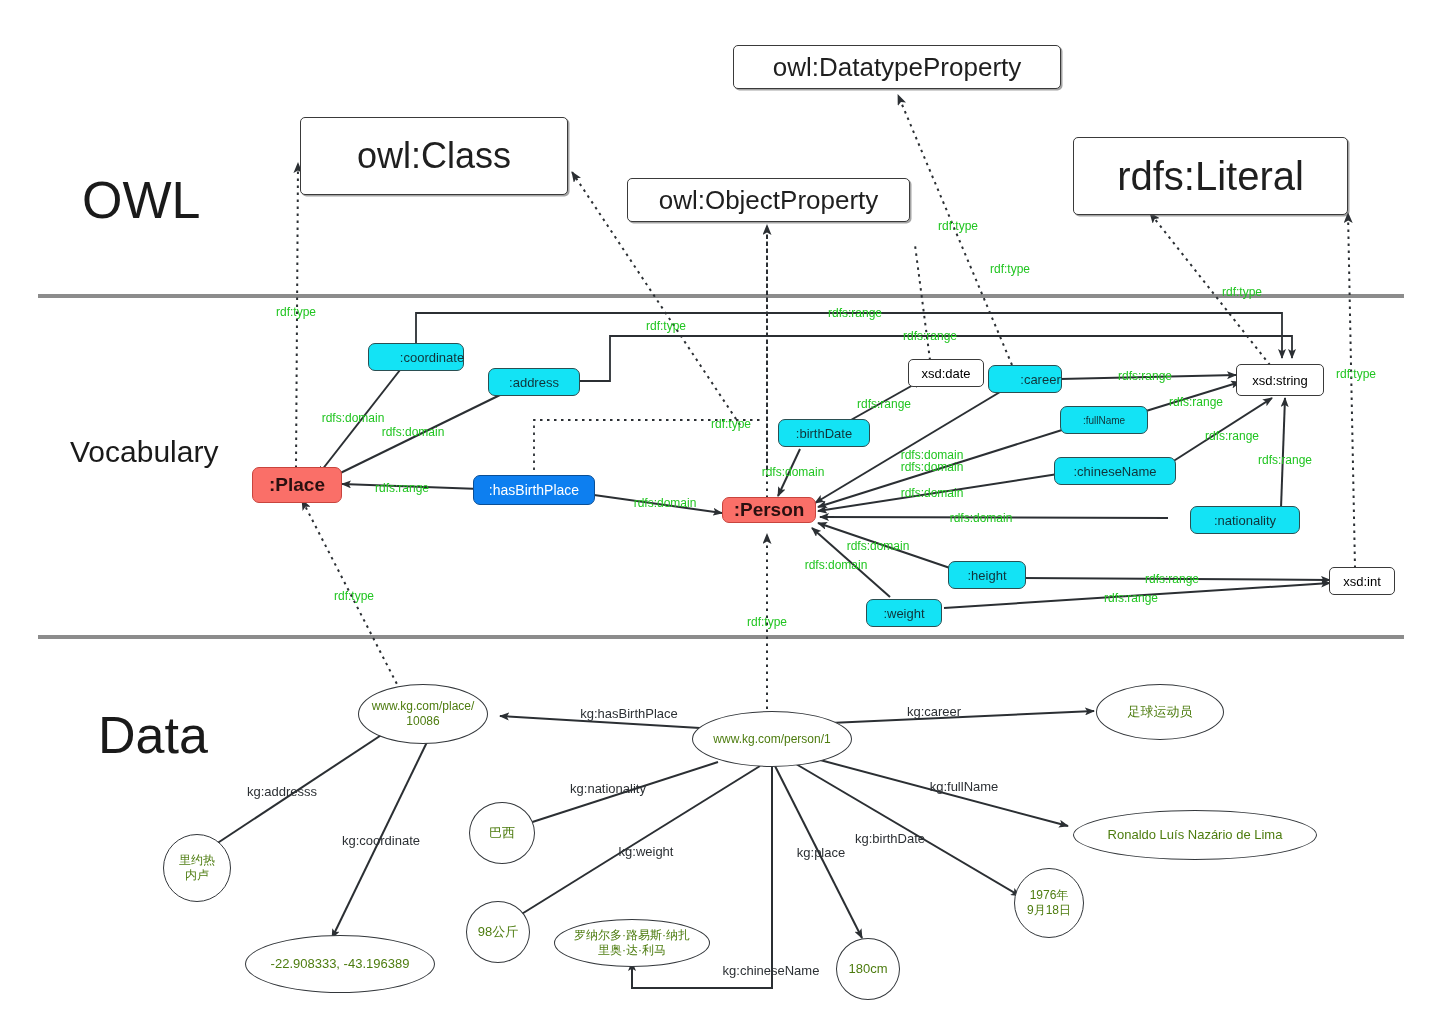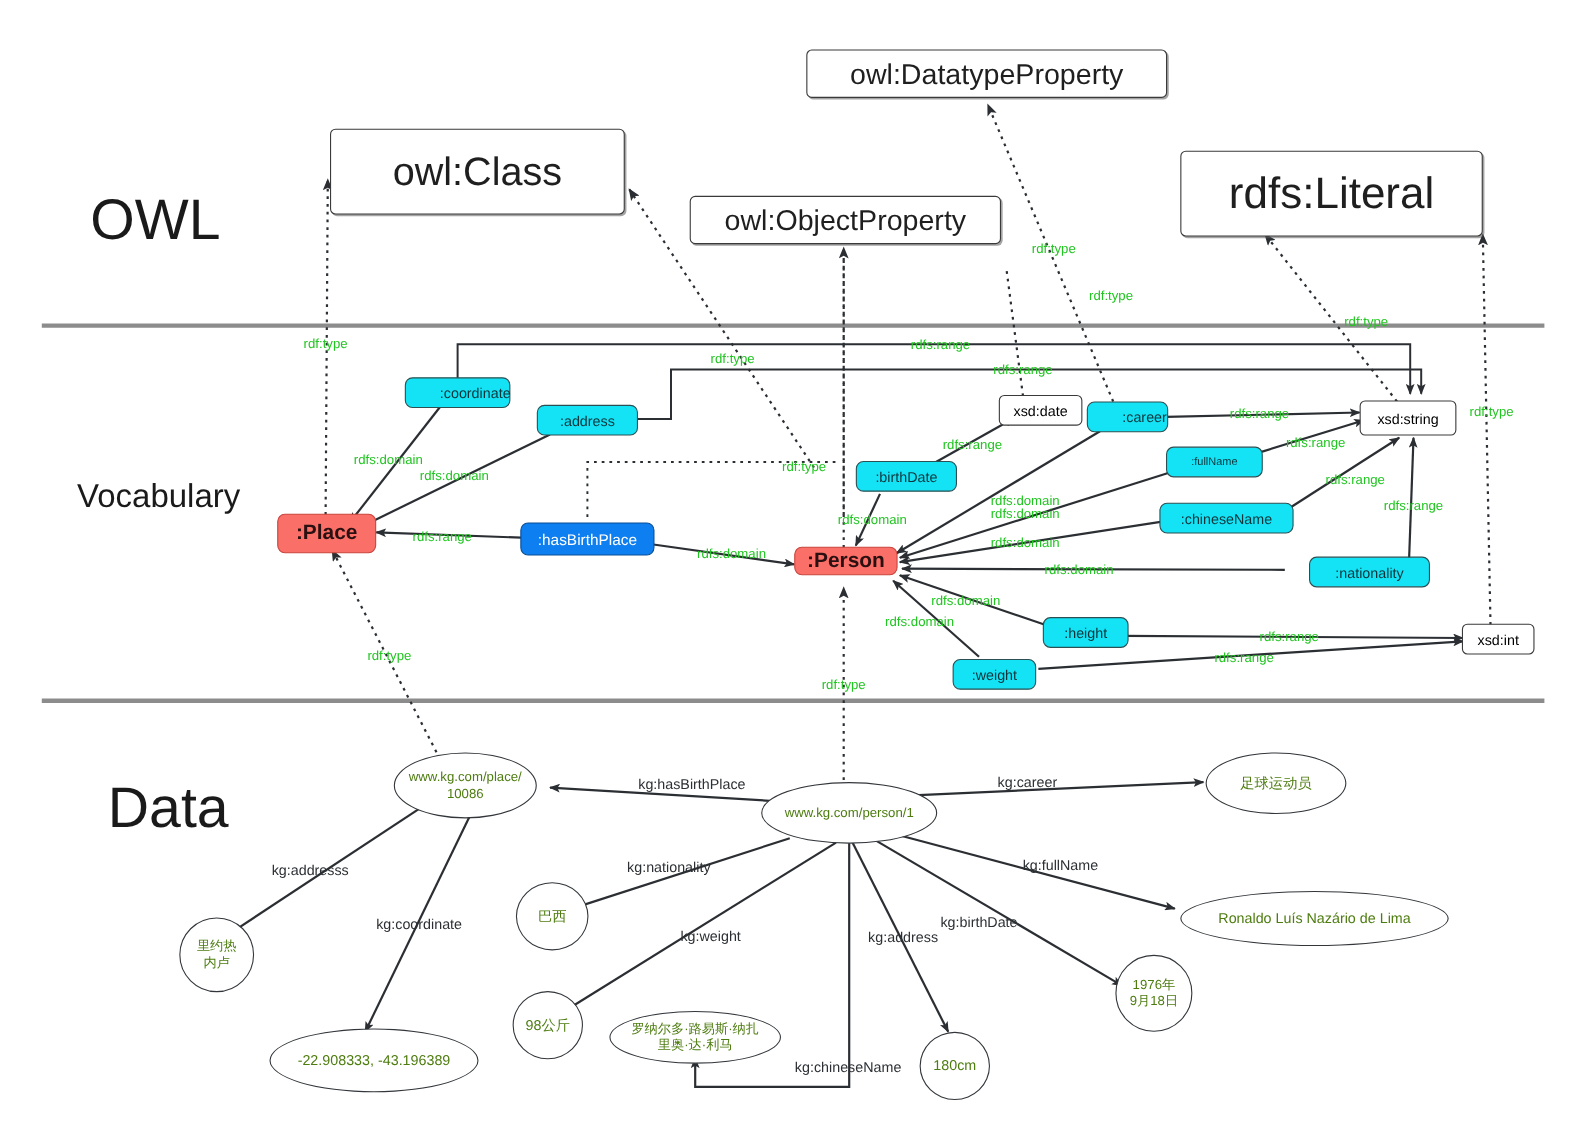--- a/index.html
+++ b/index.html
@@ -288,16 +288,16 @@
   <div class="edge-lbl green" style="left:1131px;top:598px;font-size:12px;">rdfs:range</div>
 
   <div class="edge-lbl dark" style="left:629px;top:713px;font-size:13px;">kg:hasBirthPlace</div>
   <div class="edge-lbl dark" style="left:934px;top:711px;font-size:13px;">kg:career</div>
   <div class="edge-lbl dark" style="left:282px;top:791px;font-size:13px;">kg:addresss</div>
   <div class="edge-lbl dark" style="left:381px;top:840px;font-size:13px;">kg:coordinate</div>
   <div class="edge-lbl dark" style="left:608px;top:788px;font-size:13px;">kg:nationality</div>
   <div class="edge-lbl dark" style="left:646px;top:851px;font-size:13px;">kg:weight</div>
   <div class="edge-lbl dark" style="left:964px;top:786px;font-size:13px;">kg:fullName</div>
   <div class="edge-lbl dark" style="left:890px;top:838px;font-size:13px;">kg:birthDate</div>
-  <div class="edge-lbl dark" style="left:821px;top:852px;font-size:13px;">kg:address</div>
+  <div class="edge-lbl dark" style="left:821px;top:852px;font-size:13px;">kg:place</div>
   <div class="edge-lbl dark" style="left:771px;top:970px;font-size:13px;">kg:chineseName</div>
 
 </div>
 
 </body></html>

